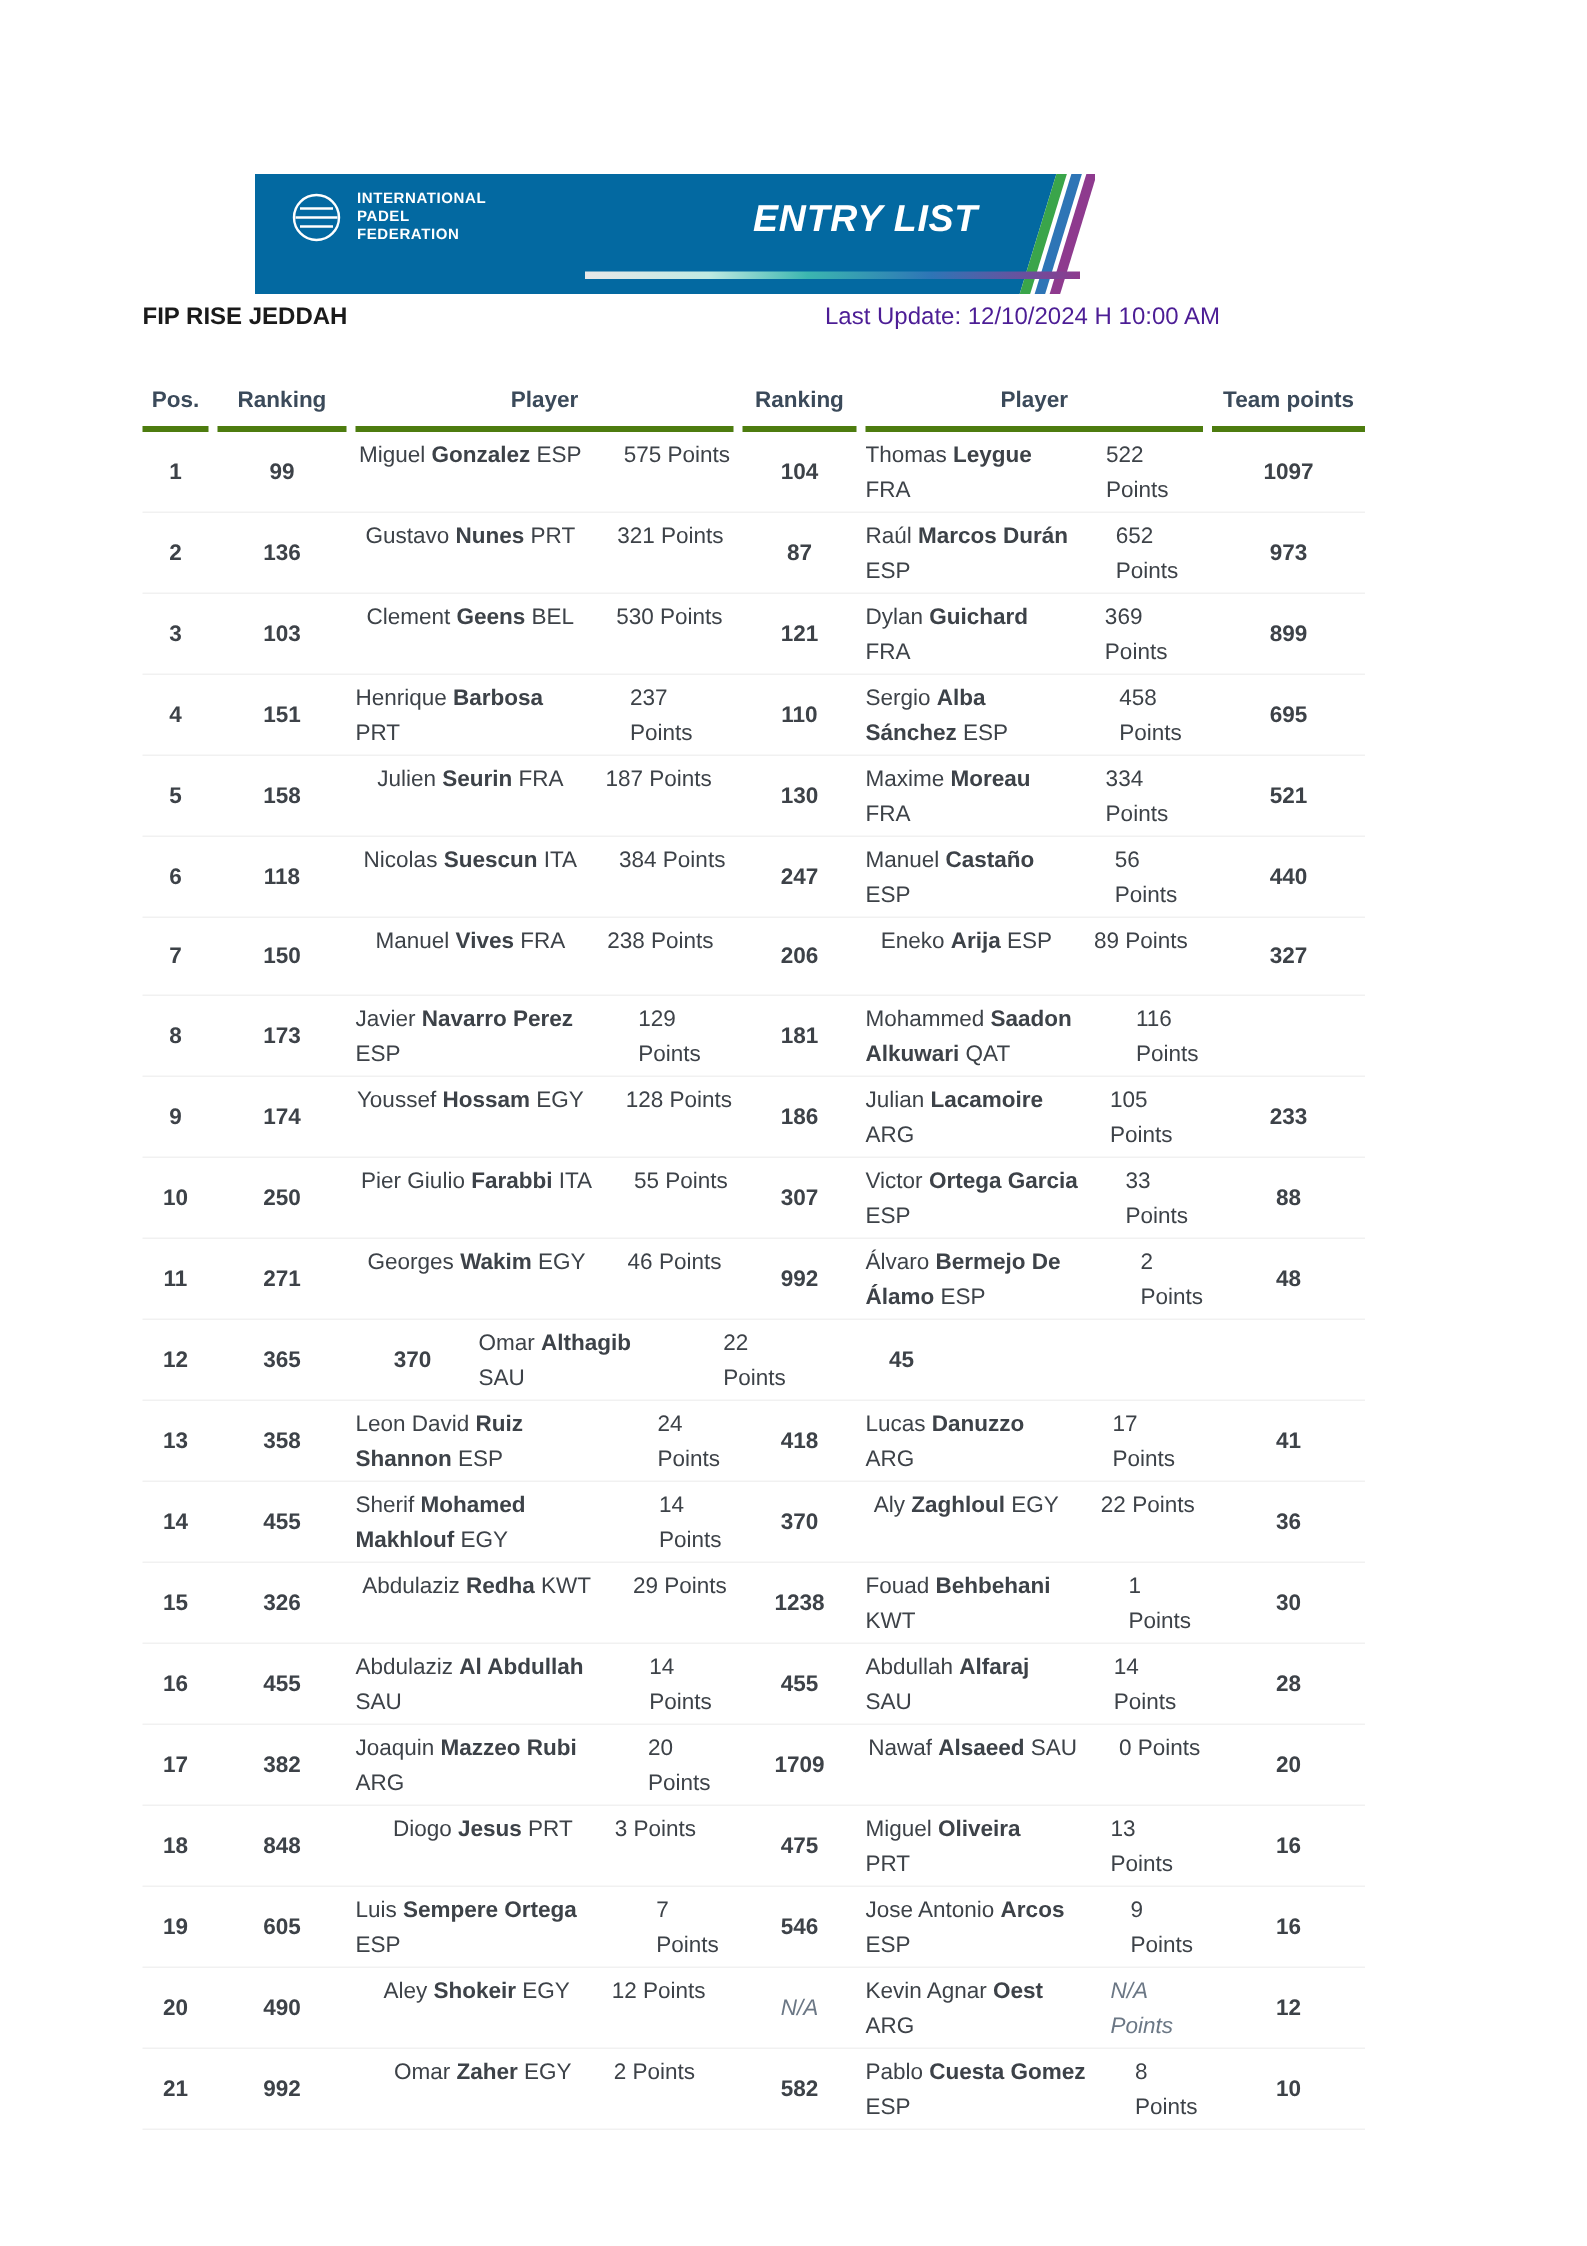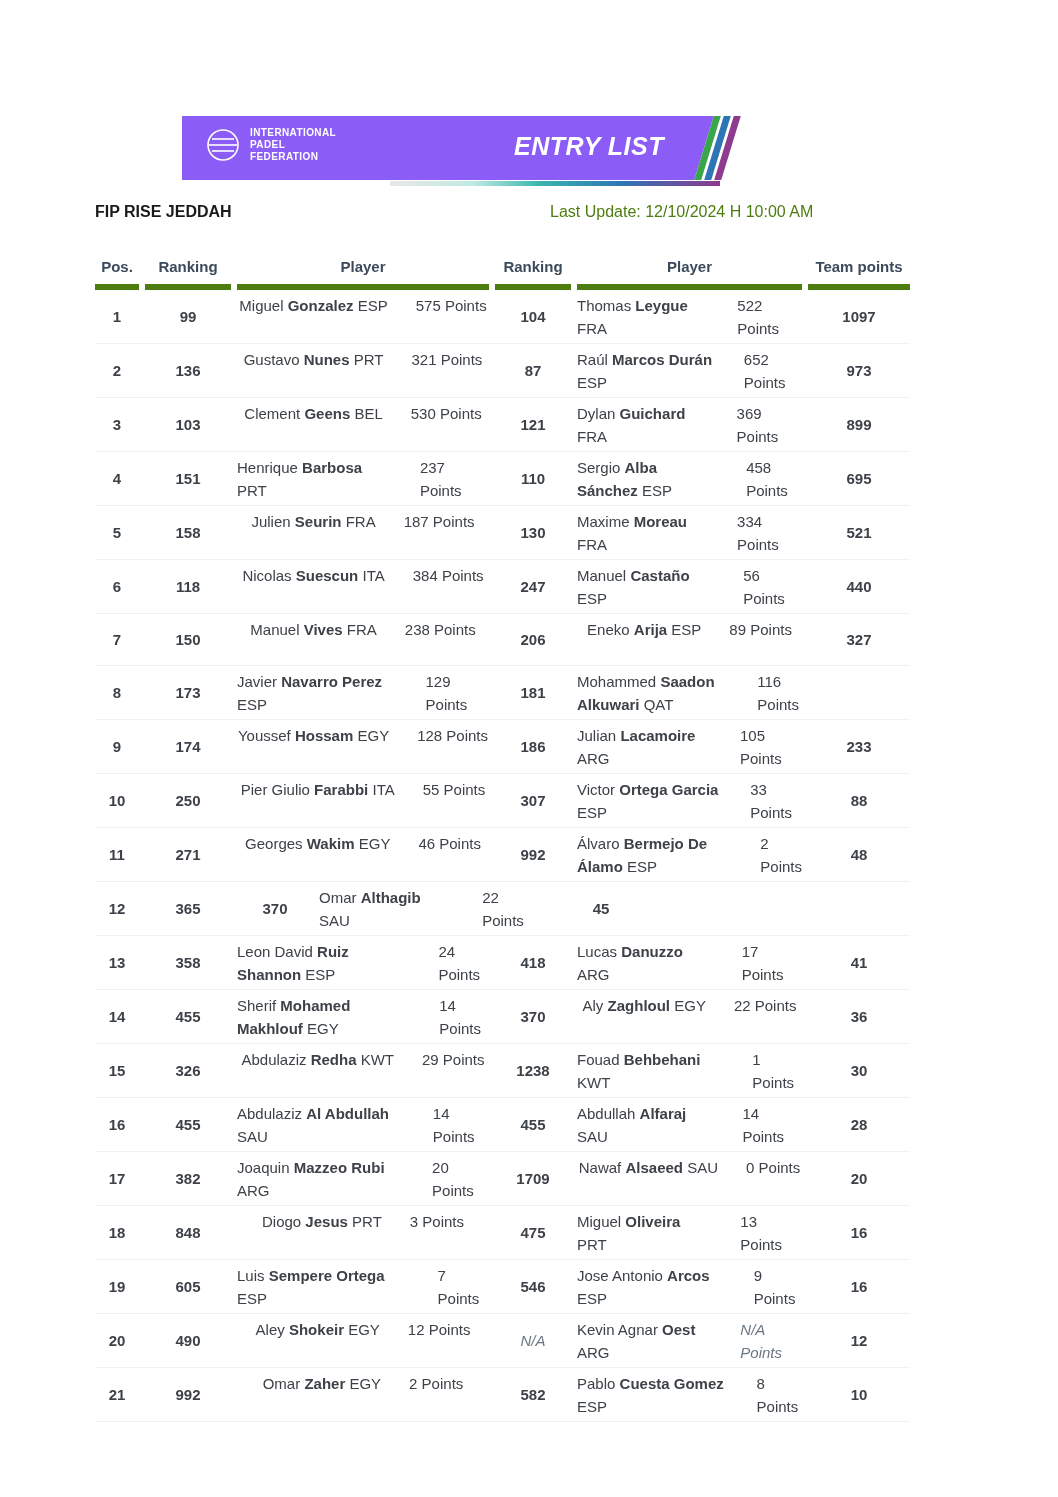--- a/index.html
+++ b/index.html
@@ -9,24 +9,23 @@
     font-family:"Liberation Sans", sans-serif;
     color:#3d4248;
     position:relative;
     overflow:hidden;
   }
   .page { position:relative; width:1058px; height:1497px; background:#fff; }
 
   
   .banner {
     position:absolute; left:170px; top:116px;
-    width:560px; height:64px;
-    background:#8b5cf6;
+    width:560px; height:80px;
+    background:#0369a1;
     overflow:hidden;
-    margin-left:12px;
   }
   .logo { position:absolute; left:22px; top:10px; display:flex; align-items:center; gap:8px; }
   .logo-icon svg { display:block; }
   .logo-text {
     color:#ffffff; font-weight:bold; font-size:10px; line-height:12px;
     letter-spacing:.4px; text-transform:uppercase;
   }
   .entry-list {
     position:absolute; right:78px; top:16px;
     color:#ffffff; font-size:25px; font-weight:bold; font-style:italic;
@@ -38,29 +37,29 @@
   .stripe-blue   { right:21px; width:7px; background:#2e75b6; }
   .stripe-purple { right:11px; width:7px; background:#8e3a8e; }
   .gradient-bar {
     position:absolute; left:390px; top:181px; width:330px; height:5px;
     background:linear-gradient(90deg,#e8e8e8 0%,#bfeae2 25%,#3bb6b0 45%,#2e75b6 70%,#8e3a8e 100%);
   }
 
   
   .title-row { position:absolute; left:95px; top:203px; width:820px; height:22px; }
   .doc-title { position:absolute; left:0; top:0; font-size:16px; font-weight:bold; color:#1a1a1a; }
-  .last-update { position:absolute; left:455px; top:0; font-size:16px; color:#4d7c0f; }
+  .last-update { position:absolute; left:455px; top:0; font-size:16px; color:#4c1d95; }
 
   
   .table { position:absolute; left:95px; top:252px; width:815px; }
   .thead { display:flex; gap:6px; align-items:flex-end; }
   .thead .hcell {
     font-weight:bold; font-size:15px; color:#3b4a5a;
     text-align:center; padding:6px 0 8px 0;
-    border-bottom:6px solid #4d7c0f;
+    border-bottom:4px solid #4d7c0f;
     line-height:18px;
   }
   .c-pos     { width:44px;  flex:0 0 44px; }
   .c-rank1   { width:86px;  flex:0 0 86px; }
   .c-player1 { width:252px; flex:0 0 252px; }
   .c-rank2   { width:76px;  flex:0 0 76px; }
   .c-player2 { width:225px; flex:0 0 225px; }
   .c-team    { width:102px; flex:0 0 102px; }
 
   .trow {

